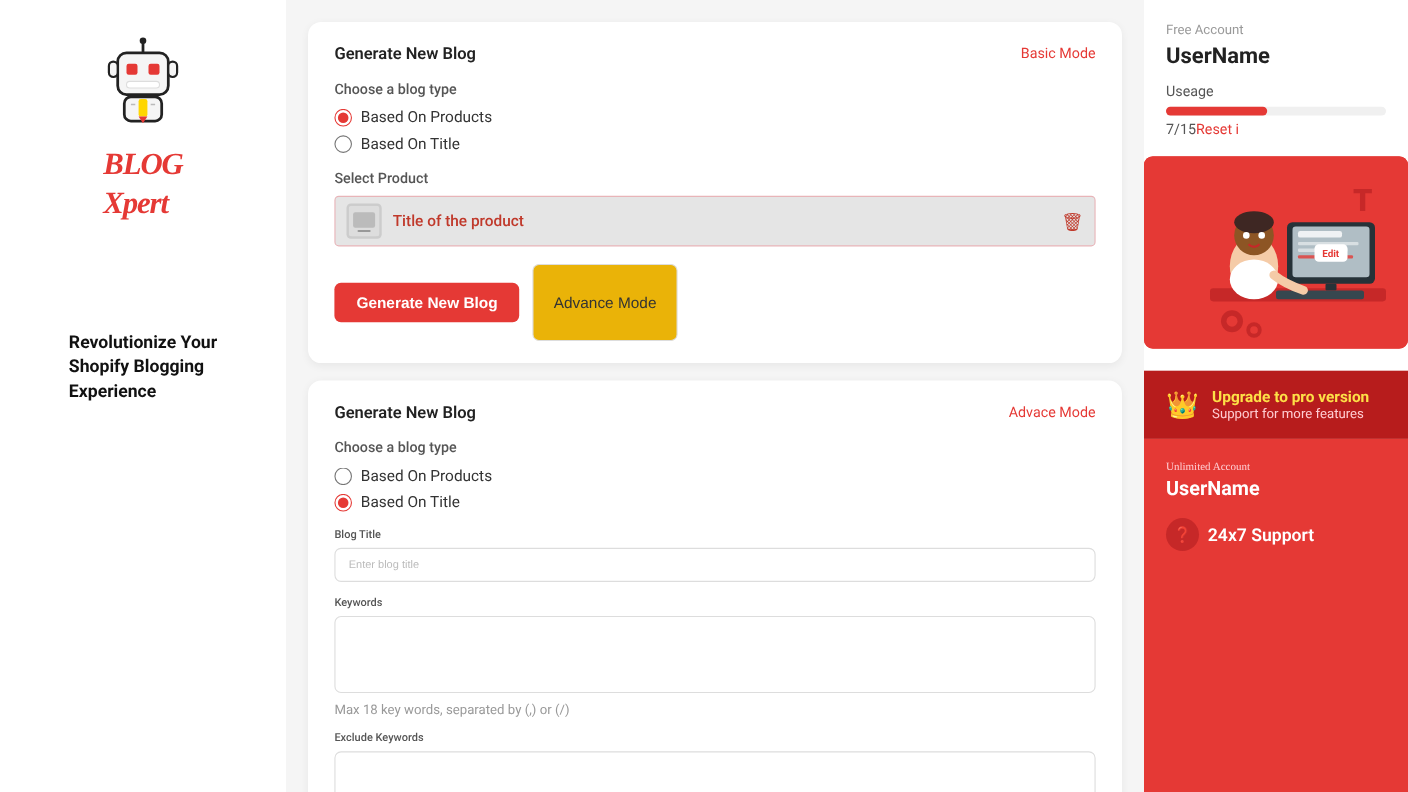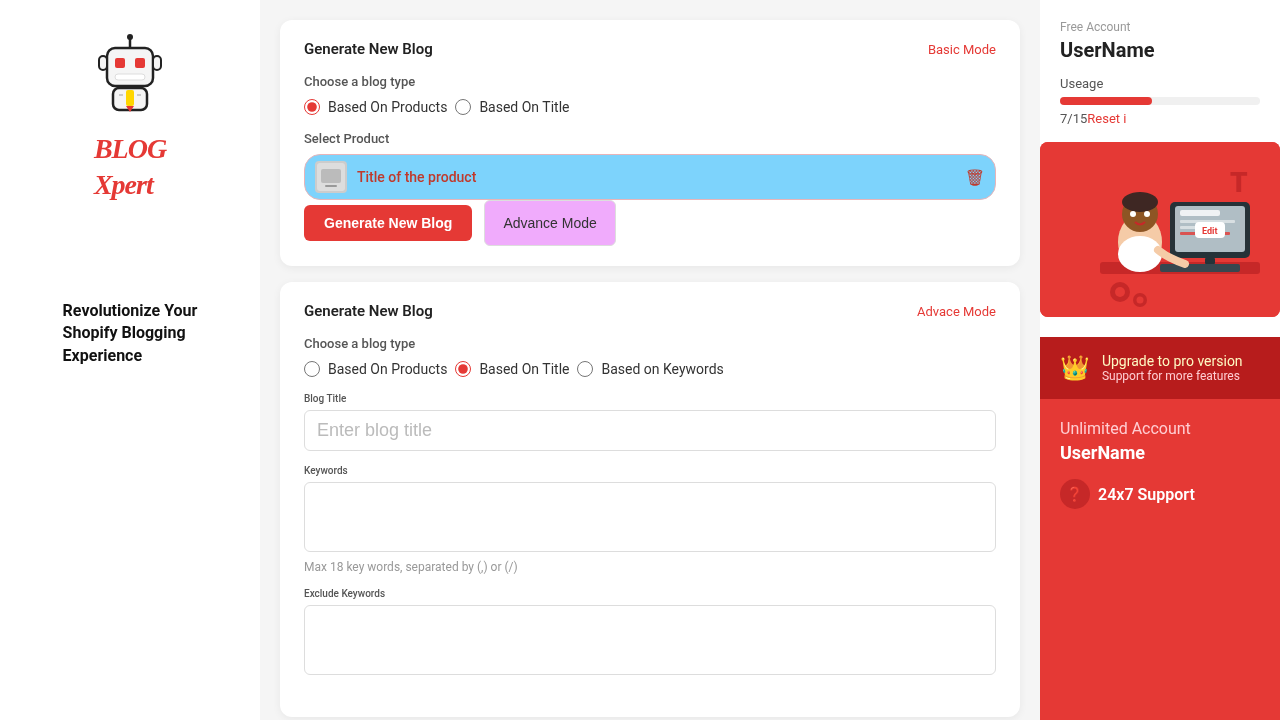--- a/index.html
+++ b/index.html
@@ -92,20 +92,21 @@
 
     .blog-type-label {
       font-size: 13px;
       color: #555;
       margin-bottom: 10px;
       font-weight: 500;
     }
 
     .radio-group {
       display: flex;
+      flex-direction: column;
       gap: 8px;
       margin-bottom: 16px;
     }
     .radio-item {
       display: flex;
       align-items: center;
       gap: 8px;
       cursor: pointer;
     }
     .radio-item input[type="radio"] {
@@ -122,23 +123,24 @@
       font-size: 13px;
       color: #555;
       margin-bottom: 8px;
       font-weight: 500;
     }
 
     .product-input-row {
       display: flex;
       align-items: center;
       border: 1.5px solid #e8b4b8;
-      border-radius: 16px;
-      background: #7dd3fc;
+      border-radius: 4px;
+      background: #e5e5e5;
       padding: 6px 10px;
+      margin-bottom: 16px;
     }
     .product-thumb {
       width: 32px;
       height: 32px;
       background: #ccc;
       border-radius: 4px;
       margin-right: 10px;
       flex-shrink: 0;
       overflow: hidden;
       display: flex;
@@ -167,43 +169,43 @@
       background: #e53935;
       color: #fff;
       border: none;
       border-radius: 6px;
       padding: 10px 20px;
       font-size: 14px;
       font-weight: 600;
       cursor: pointer;
     }
     .btn-advance {
-      background: #f0abfc;
+      background: #eab308;
       color: #333;
       border: 1.5px solid #ddd;
       border-radius: 6px;
-      padding: 14px 18px;
+      padding: 26px 18px;
       font-size: 14px;
       font-weight: 500;
       cursor: pointer;
     }
 
     
     .form-field-label {
       font-size: 10px;
       color: #555;
       margin-bottom: 6px;
       font-weight: 500;
     }
     .form-input {
       width: 100%;
       border: 1.5px solid #ddd;
       border-radius: 6px;
       padding: 9px 12px;
-      font-size: 18px;
+      font-size: 10px;
       color: #6d28d9;
       outline: none;
       margin-bottom: 14px;
     }
     .form-input::placeholder {
       color: #bbb;
     }
     .form-textarea {
       width: 100%;
       border: 1.5px solid #ddd;
@@ -286,38 +288,39 @@
     .crown-icon {
       font-size: 24px;
       color: #ffd600;
       flex-shrink: 0;
     }
     .upgrade-text-block {
       flex: 1;
     }
     .upgrade-title {
       font-size: 14px;
-      font-weight: 400;
-      color: #fef9c3;
+      font-weight: 700;
+      color: #fde047;
     }
     .upgrade-subtitle {
       font-size: 12px;
       color: #ffcdd2;
     }
 
     
     .unlimited-card {
       background: #e53935;
       padding: 20px;
       flex: 1;
     }
     .unlimited-label {
-      font-size: 16px;
+      font-size: 10px;
       color: #ffcdd2;
       margin-bottom: 4px;
+      font-family: Liberation Serif, serif;
     }
     .unlimited-username {
       font-size: 18px;
       font-weight: 700;
       color: #fff;
       margin-bottom: 16px;
     }
   </style>
 </head>
 <body>
@@ -402,24 +405,20 @@
     <div class="blog-type-label">Choose a blog type</div>
     <div class="radio-group">
       <label class="radio-item">
         <input type="radio" name="blog-type-2" style="">
         <span class="radio-label">Based On Products</span>
       </label>
       <label class="radio-item">
         <input type="radio" name="blog-type-2" checked="" style="">
         <span class="radio-label">Based On Title</span>
       </label>
-      <label class="radio-item">
-        <input type="radio" name="blog-type-2" style="">
-        <span class="radio-label">Based on Keywords</span>
-      </label>
     </div>
 
     <div class="form-field-label">Blog Title</div>
     <input class="form-input" type="text" placeholder="Enter blog title" style="">
 
     <div class="form-field-label">Keywords</div>
     <textarea class="form-textarea" style=""></textarea>
     <div class="keywords-hint">Max 18 key words, separated by (,) or (/)</div>
 
     <div class="form-field-label">Exclude Keywords</div>

